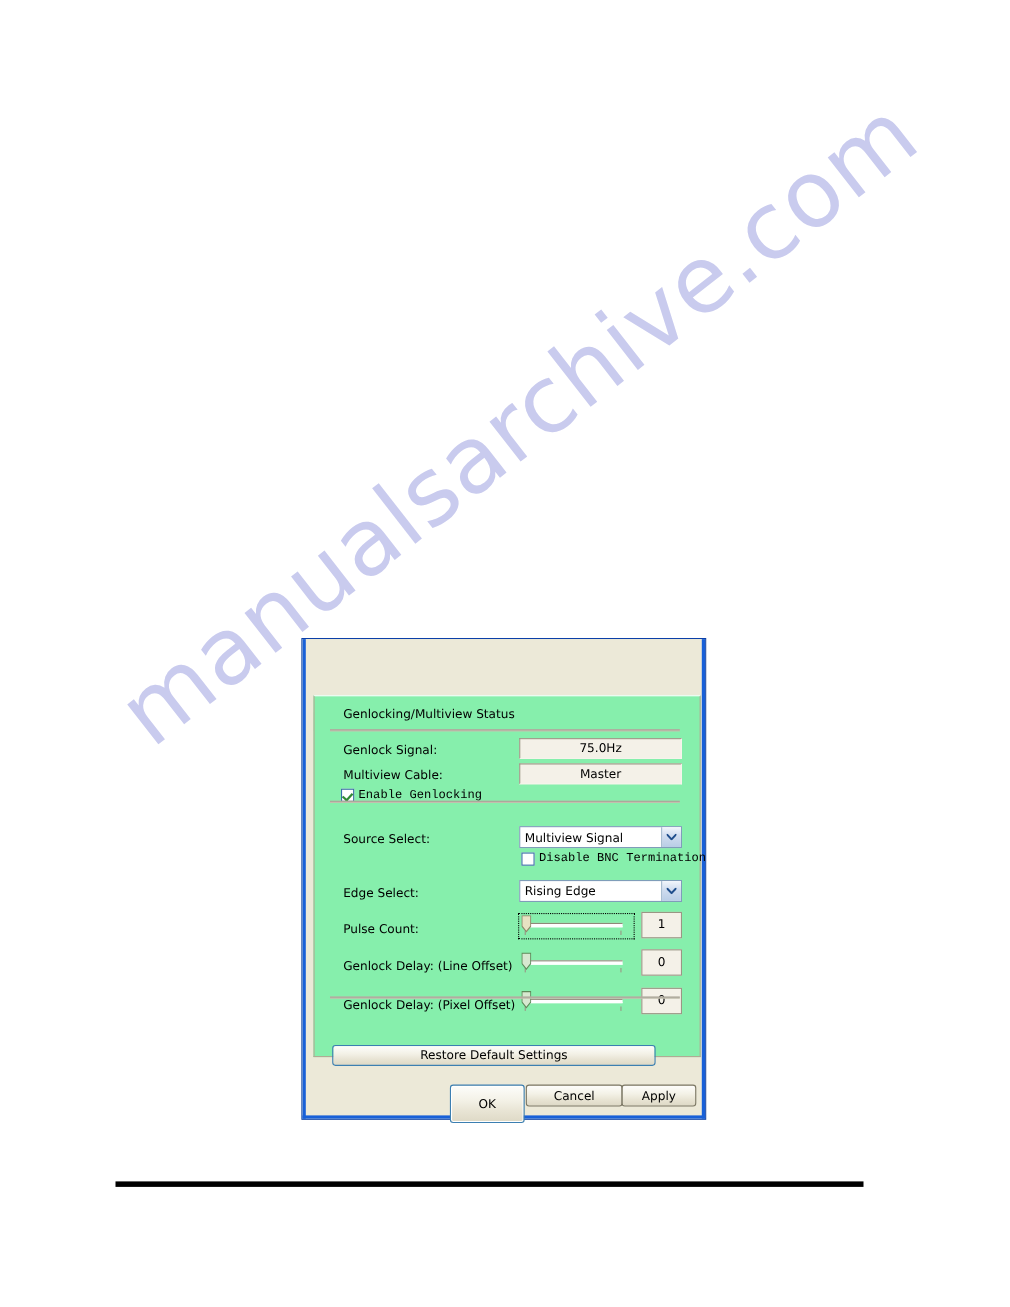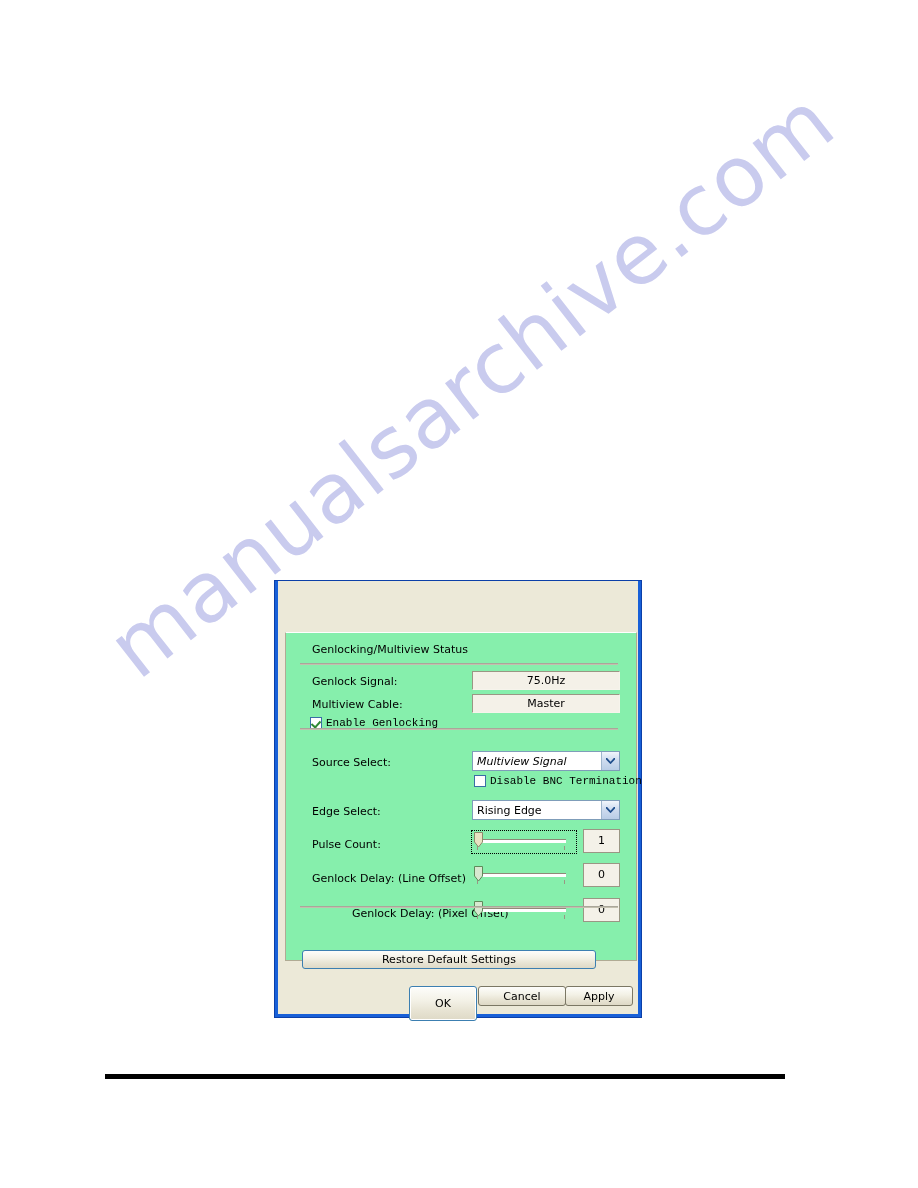--- a/index.html
+++ b/index.html
@@ -396,21 +396,21 @@
         <div class="ro-field" style="left:174px; top:51px; width:148px; height:19px;">Master</div>
 
         <div class="cbrow" style="left:12px; top:74px;">
           <span class="cbox checked"></span>
           <span>Enable Genlocking</span>
         </div>
 
         <div class="sep sep-2"></div>
 
         <div class="lbl" style="left:14px; top:113px;">Source Select:</div>
-        <div class="combo" style="left:174px; top:108px; width:148px;font-style:italic;">
+        <div class="combo" style="left:174px; top:108px; width:148px;">
           <span class="combo-text">Multiview Signal</span>
           <span class="combo-btn">
             <svg width="9" height="6" viewBox="0 0 9 6" aria-hidden="true">
               <path d="M0.5 0.7 L4.5 5 L8.5 0.7" fill="none" stroke="#1f4e8c" stroke-width="1.8" stroke-linecap="round" stroke-linejoin="round"></path>
             </svg>
           </span>
         </div>
 
         <div class="cbrow" style="left:176px; top:132px;">
           <span class="cbox"></span>
@@ -450,21 +450,21 @@
               <i class="t1"></i>
             </span>
           <span class="thumb" style="left:2px;">
             <svg width="9" height="16" viewBox="0 0 9 16" aria-hidden="true">
               <path d="M0.5 0.5 H8.5 V10 L4.5 15 L0.5 10 Z" fill="#d7e8d0" stroke="#5f8a5a" stroke-width="1"></path>
             </svg>
           </span>
         </div>
         <div class="numbox" style="left:285px; top:220px; width:37px;">0</div>
 
-        <div class="lbl" style="left:14px; top:264px;margin-left:40px;">Genlock Delay: (Pixel Offset)</div>
+        <div class="lbl" style="left:14px; top:264px;">Genlock Delay: (Pixel Offset)</div>
         <div class="slider" style="left:174px; top:257px; width:104px;">
           <span class="track"></span>
           <span class="ticks">
               <i class="t0"></i>
               <i class="t1"></i>
             </span>
           <span class="thumb" style="left:2px;">
             <svg width="9" height="16" viewBox="0 0 9 16" aria-hidden="true">
               <path d="M0.5 0.5 H8.5 V10 L4.5 15 L0.5 10 Z" fill="#d7e8d0" stroke="#5f8a5a" stroke-width="1"></path>
             </svg>

